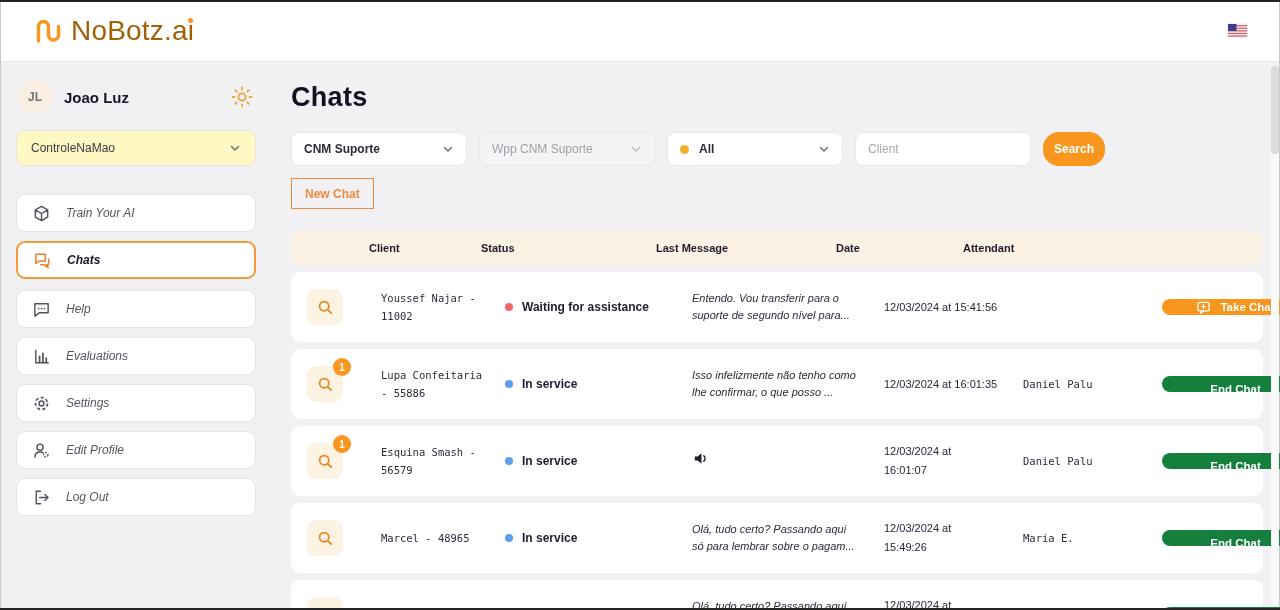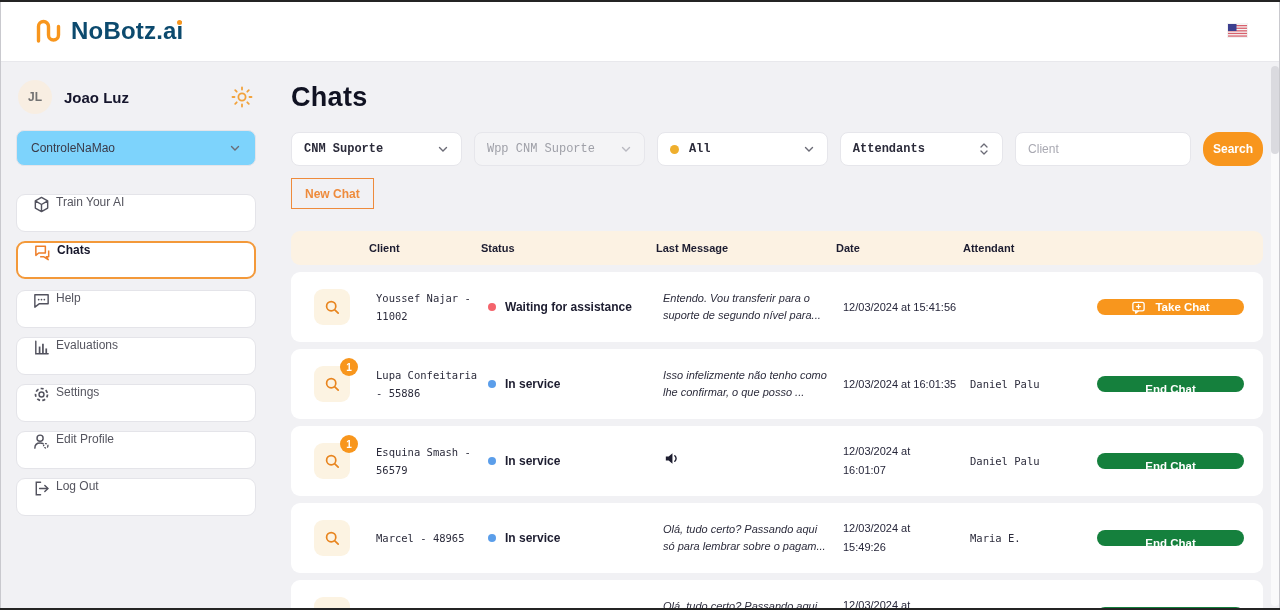--- a/index.html
+++ b/index.html
@@ -11,71 +11,71 @@
   .edge-top { position:absolute; top:0; left:0; right:0; height:2px; background:#242424; z-index:50; }
   .edge-bottom { position:absolute; bottom:0; left:0; right:0; height:2px; background:#242424; z-index:50; }
   .frame { width:100%; height:100%; border-left:1px solid #C9C9CE; border-right:1px solid #C9C9CE; }
 
   
   header {
     height:62px; background:#FFFFFF; border-bottom:1px solid #E8E8EC;
     display:flex; align-items:center; justify-content:space-between; padding:0 32px;
   }
   .logo { display:flex; align-items:center; gap:8px; }
-  .logo-text { font-size:24px; font-weight:700; color:#0c4a6e; letter-spacing:0.2px; position:relative; }
+  .logo-text { font-size:28px; font-weight:400; color:#a16207; letter-spacing:0.2px; position:relative; }
   .logo-text::after { content:''; position:absolute; top:3px; right:1px; width:5px; height:5px; border-radius:50%; background:#F8961D; }
   .flag { width:19px; height:13px; display:block; cursor:pointer; box-shadow:0 0 0 1px rgba(0,0,0,0.05); }
 
   
   .layout { display:flex; height:546px; }
   aside { width:270px; flex:none; padding:0 15px; }
 
   .user-row { display:flex; align-items:center; padding:18px 2px 16px; gap:12px; }
   .avatar { width:34px; height:34px; border-radius:50%; background:#F8EEE2; color:#737373;
             font-size:12px; font-weight:700; display:flex; align-items:center; justify-content:center; }
   .user-name { font-size:15px; font-weight:700; color:#15152C; flex:1; }
   .sun { width:24px; height:24px; cursor:pointer; }
 
-  .workspace { background:#7dd3fc; border:1px solid #E4E4E9; border-radius:8px; height:36px;
+  .workspace { background:#fef9c3; border:1px solid #E4E4E9; border-radius:8px; height:36px;
                display:flex; align-items:center; justify-content:space-between; padding:0 14px;
                font-size:12px; color:#3A3A48; cursor:pointer; }
 
   .nav { margin-top:28px; }
   .nav-item { height:38px; background:#fff; border:1px solid #E4E4E9; border-radius:9px; margin-bottom:9px;
-              display:flex; align-items:flex-start; gap:5px; padding:0 15px; font-size:12px; color:#55555F; cursor:pointer; }
+              display:flex; align-items:center; gap:15px; padding:0 15px; font-size:12px; color:#55555F; cursor:pointer;font-style:italic; }
   .nav-item .nicon { width:19px; height:19px; flex:none; display:flex; }
   .nav-item.active { border:2px solid #F3993A; color:#16162A; font-weight:700; margin-top:2px; margin-bottom:11px; }
 
   
   main { flex:1; padding:20px 0 0 20px; }
   h1 { font-size:27px; font-weight:700; color:#101222; margin-bottom:19px; letter-spacing:0.3px; }
 
   .filters { display:flex; gap:12px; width:972px; }
   .select { height:34px; background:#fff; border:1px solid #E6E6EB; border-radius:8px; padding:0 12px;
             display:flex; align-items:center; justify-content:space-between; gap:4px;
-            font-size:12px; font-weight:600; color:#2B2B3A; cursor:pointer;font-family:Liberation Mono, monospace; }
+            font-size:12px; font-weight:600; color:#2B2B3A; cursor:pointer; }
   .sel-connection { width:176px; }
   .sel-channel { width:176px; background:#F4F4F6; color:#9FA0A8; font-weight:400; cursor:default; }
   .sel-status { width:176px; }
   .sel-attendants { width:168px; }
   .dot { width:9px; height:9px; border-radius:50%; display:inline-block; flex:none; }
   .sel-left { display:flex; align-items:center; gap:10px;text-align:center; }
   .client-input { width:176px; height:34px; background:#fff; border:1px solid #E6E6EB; border-radius:8px;
                   padding:0 12px; font-size:12px; color:#2B2B3A; font-family:inherit; }
   .client-input::placeholder { color:#A9A9B2; }
   .search-btn { width:62px; height:34px; background:#F8961D; color:#fff; border:none; border-radius:16px;
                 font-size:12px; font-weight:700; cursor:pointer; font-family:inherit; }
 
   .new-chat { margin-top:12px; height:31px; padding:0 13px; background:transparent; border:1.5px solid #EE8B3C;
               color:#EE8B3C; border-radius:0; font-size:12px; font-weight:600; cursor:pointer; font-family:inherit; }
 
   .table { margin-top:22px; width:972px; }
   .tgrid { display:grid; grid-template-columns:78px 112px 175px 180px 127px 127px 173px; align-items:center; }
   .thead { height:34px; background:#FCF2E3; border-radius:9px; font-size:11px; font-weight:700; color:#1C1C30; }
-  .trow { min-height:70px; background:#FFFFFF; border-radius:9px; margin-top:7px; padding:9px 7px; }
+  .trow { min-height:70px; background:#FFFFFF; border-radius:9px; margin-top:7px; padding:9px 0;gap:12px; }
 
   .cell-icon { padding-left:16px; }
   .chip-wrap { position:relative; width:36px; height:36px; }
   .search-chip { width:36px; height:36px; background:#FCF3E2; border-radius:9px;
                  display:flex; align-items:center; justify-content:center; cursor:pointer; }
   .badge { position:absolute; top:-8px; right:-8px; width:18px; height:18px; border-radius:50%;
            background:#F8961D; color:#fff; font-size:10px; font-weight:700;
            display:flex; align-items:center; justify-content:center; }
   .client-cell, .attendant-cell { font-family:"DejaVu Sans Mono",monospace; font-size:10.5px; color:#2C2C3C; line-height:1.75; padding-right:8px; }
   .status-cell { display:flex; align-items:center; gap:9px; font-size:12px; font-weight:700; color:#1D1D30; padding-right:10px; }
@@ -245,27 +245,20 @@
         <div class="select sel-status">
           <span class="sel-left">
             <span class="dot" style="background: rgb(239, 175, 45);"></span>
             <span>All</span>
           </span>
           <svg width="12" height="12" viewBox="0 0 12 12">
               <path d="M2.5 4.5 L6 8 L9.5 4.5" fill="none" stroke="#6B6B76" stroke-width="1.4" stroke-linecap="round"></path>
             </svg>
         </div>
 
-        <div class="select sel-attendants">
-          <span>Attendants</span>
-          <svg width="12" height="14" viewBox="0 0 12 14">
-              <path d="M3 5 L6 2 L9 5" fill="none" stroke="#6B6B76" stroke-width="1.3" stroke-linecap="round" stroke-linejoin="round"></path>
-              <path d="M3 9 L6 12 L9 9" fill="none" stroke="#6B6B76" stroke-width="1.3" stroke-linecap="round" stroke-linejoin="round"></path>
-            </svg>
-        </div>
 
         <input class="client-input" type="text" placeholder="Client" style="">
 
         <button class="search-btn">Search</button>
       </div>
 
       <button class="new-chat">New Chat</button>
 
       <div class="table">
 

